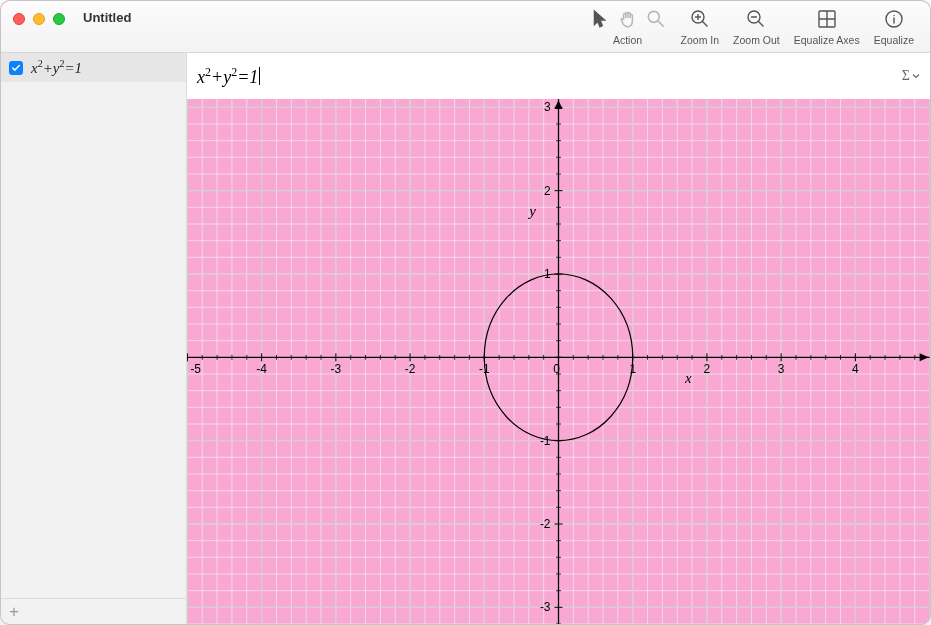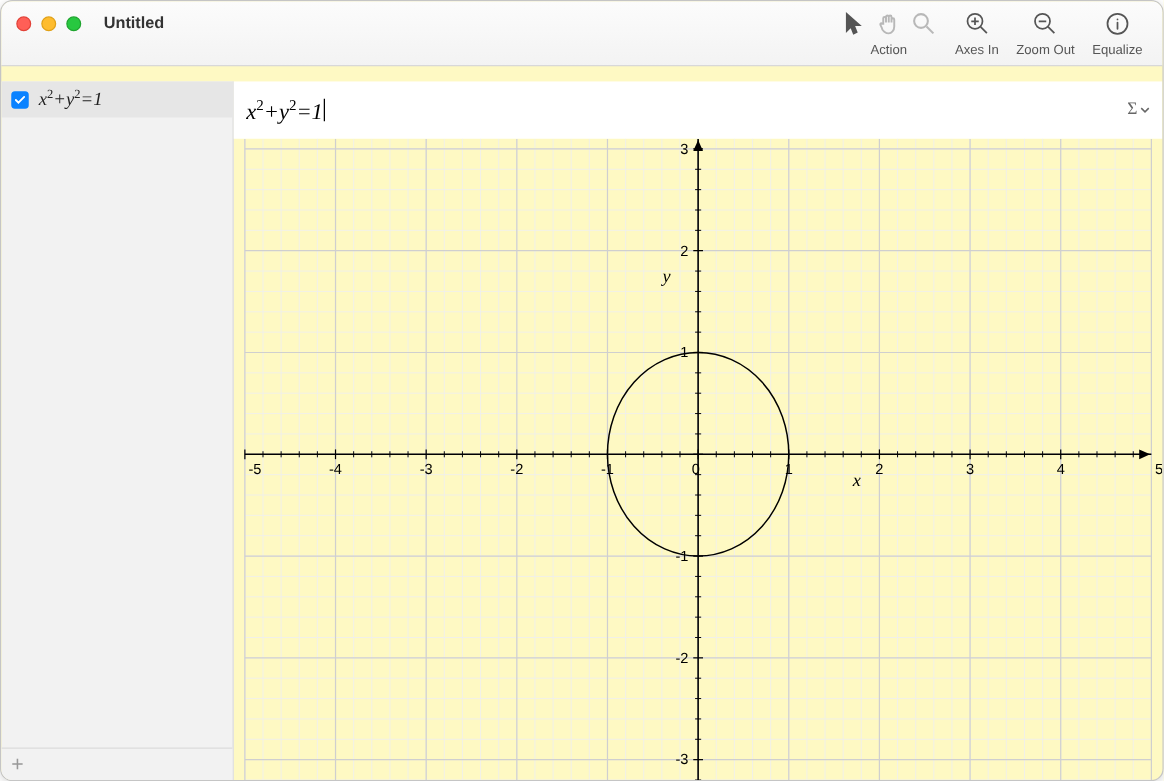--- a/index.html
+++ b/index.html
@@ -1,33 +1,33 @@
 <!DOCTYPE html>
 <html><head>
   <meta charset="utf-8">
   <style>
     * { box-sizing: border-box; margin: 0; padding: 0; }
     body { font-family: -apple-system, BlinkMacSystemFont, "Helvetica Neue", sans-serif; font-size: 13px; background: #fff; overflow: hidden; }
-    .window { width: 931px; height: 625px; border-radius: 10px; border: 1px solid #c5c5c5; box-shadow: 0 2px 8px rgba(0,0,0,0.15); display: flex; flex-direction: column; overflow: hidden; background: #fef9c3; }
+    .window { width: 931px; height: 625px; border-radius: 10px; border: 1px solid #c5c5c5; box-shadow: 0 2px 8px rgba(0,0,0,0.15); display: flex; flex-direction: column; overflow: hidden; background: #f9a8d4; }
     
     .titlebar { height: 52px; background: linear-gradient(#fcfcfc, #f3f3f3); border-bottom: 1px solid #d8d8d8; display: flex; align-items: flex-start; padding: 0; position: relative; }
     .traffic-lights { display: flex; gap: 8px; padding: 12px 10px 0 12px; }
     .traffic-light { width: 12px; height: 12px; border-radius: 50%; }
     .tl-red { background: #ff5f57; border: 0.5px solid #e24238; }
     .tl-yellow { background: #febc2e; border: 0.5px solid #e1a117; }
     .tl-green { background: #28c840; border: 0.5px solid #1fa52f; }
     .window-title { position: absolute; left: 82px; top: 9px; font-size: 13px; font-weight: 600; color: #333; }
     
     .toolbar { position: absolute; right: 10px; top: 4px; display: flex; align-items: flex-start; gap: 2px; }
     .tool-group { display: flex; flex-direction: column; align-items: center; margin: 0 6px; }
     .tool-icons { display: flex; align-items: center; justify-content: center; height: 28px; gap: 6px;}
     .tool-icon { width: 22px; height: 22px; display:flex; align-items:center; justify-content:center; color: #555; }
     .tool-label { font-size: 10.5px; color: #555; margin-top: 1px; text-align: center; }
     
-    .content { flex: 1; display: flex; overflow: hidden; margin-top: 12px; }
+    .content { flex: 1; display: flex; overflow: hidden; }
     
     .sidebar { width: 186px; background: #f2f2f2; border-right: 1px solid #dcdcdc; display: flex; flex-direction: column; }
     .eq-list { flex: 1; }
     .eq-item { display: flex; align-items: center; padding: 5px 8px; background: #e6e6e6; }
     .eq-checkbox { width: 14px; height: 14px; border-radius: 3px; background: #0a82ff; display: flex; align-items: center; justify-content: center; margin-right: 8px; flex-shrink:0; }
     .eq-checkbox svg { width: 10px; height: 10px; }
     .eq-text { font-family: "Times New Roman", serif; font-style: italic; font-size: 15px; color: #222; }
     .eq-text sup { font-size: 10px; font-style: normal; }
     .sidebar-footer { height: 26px; border-top: 1px solid #dcdcdc; display: flex; align-items: center; padding: 0 8px; background: #f2f2f2;}
     .add-btn { color: #999; font-size: 17px; font-weight: 300; line-height: 1; cursor: pointer; }
@@ -82,37 +82,48 @@
       <div class="tool-group">
         <div class="tool-icons">
             <div class="tool-icon">
           <svg viewBox="0 0 22 22" fill="none" stroke="currentColor" stroke-width="1.4">
                 <circle cx="9" cy="9" r="6"></circle>
                 <path d="M13.5 13.5l5 5"></path>
                 <path d="M9 6v6M6 9h6"></path>
               </svg>
         </div>
           </div>
-        <div class="tool-label">Axes In</div>
+        <div class="tool-label">Zoom In</div>
       </div>
 
       <div class="tool-group">
         <div class="tool-icons">
             <div class="tool-icon">
           <svg viewBox="0 0 22 22" fill="none" stroke="currentColor" stroke-width="1.4">
                 <circle cx="9" cy="9" r="6"></circle>
                 <path d="M13.5 13.5l5 5"></path>
                 <path d="M6 9h6"></path>
               </svg>
         </div>
           </div>
         <div class="tool-label">Zoom Out</div>
       </div>
 
 
+      <div class="tool-group">
+        <div class="tool-icons">
+            <div class="tool-icon">
+          <svg viewBox="0 0 22 22" fill="none" stroke="currentColor" stroke-width="1.4">
+                <rect x="3" y="3" width="16" height="16" rx="1"></rect>
+                <path d="M11 3v16M3 11h16"></path>
+              </svg>
+        </div>
+          </div>
+        <div class="tool-label">Equalize Axes</div>
+      </div>
 
       <div class="tool-group">
         <div class="tool-icons">
             <div class="tool-icon">
           <svg viewBox="0 0 22 22" fill="none" stroke="currentColor" stroke-width="1.4">
                 <circle cx="11" cy="11" r="8"></circle>
                 <path d="M11 7.5v.01M11 10v5" stroke-linecap="round"></path>
               </svg>
         </div>
           </div>

